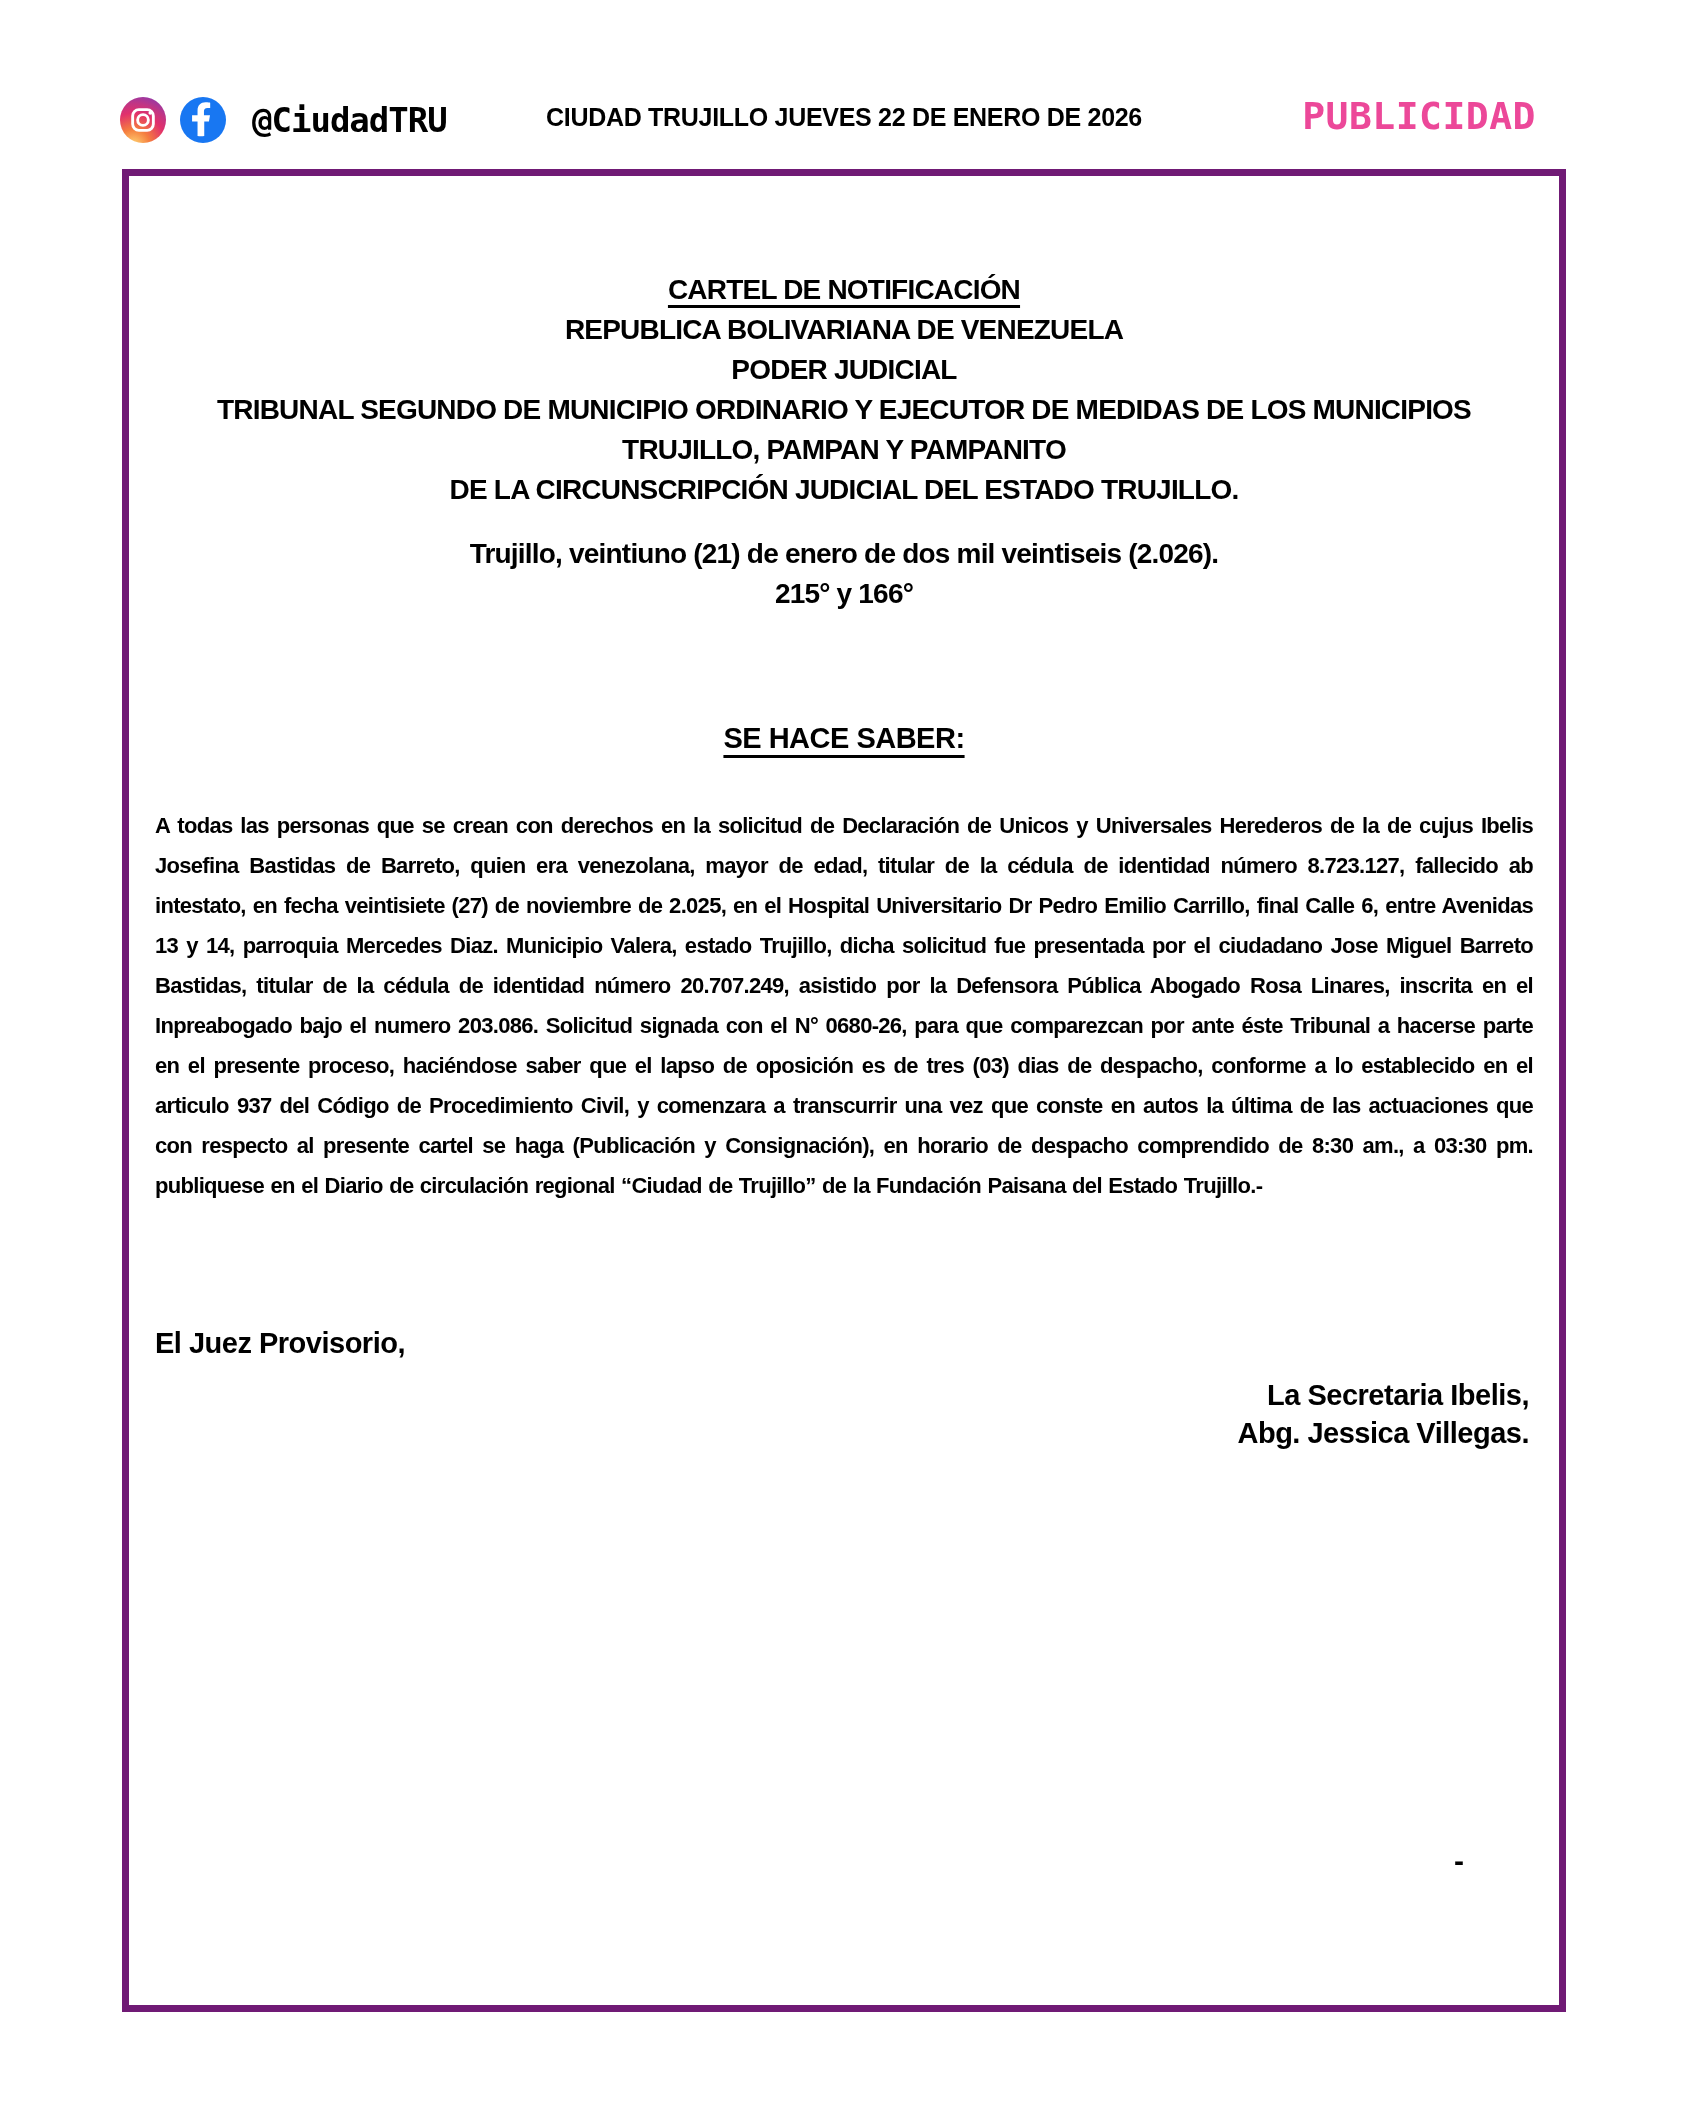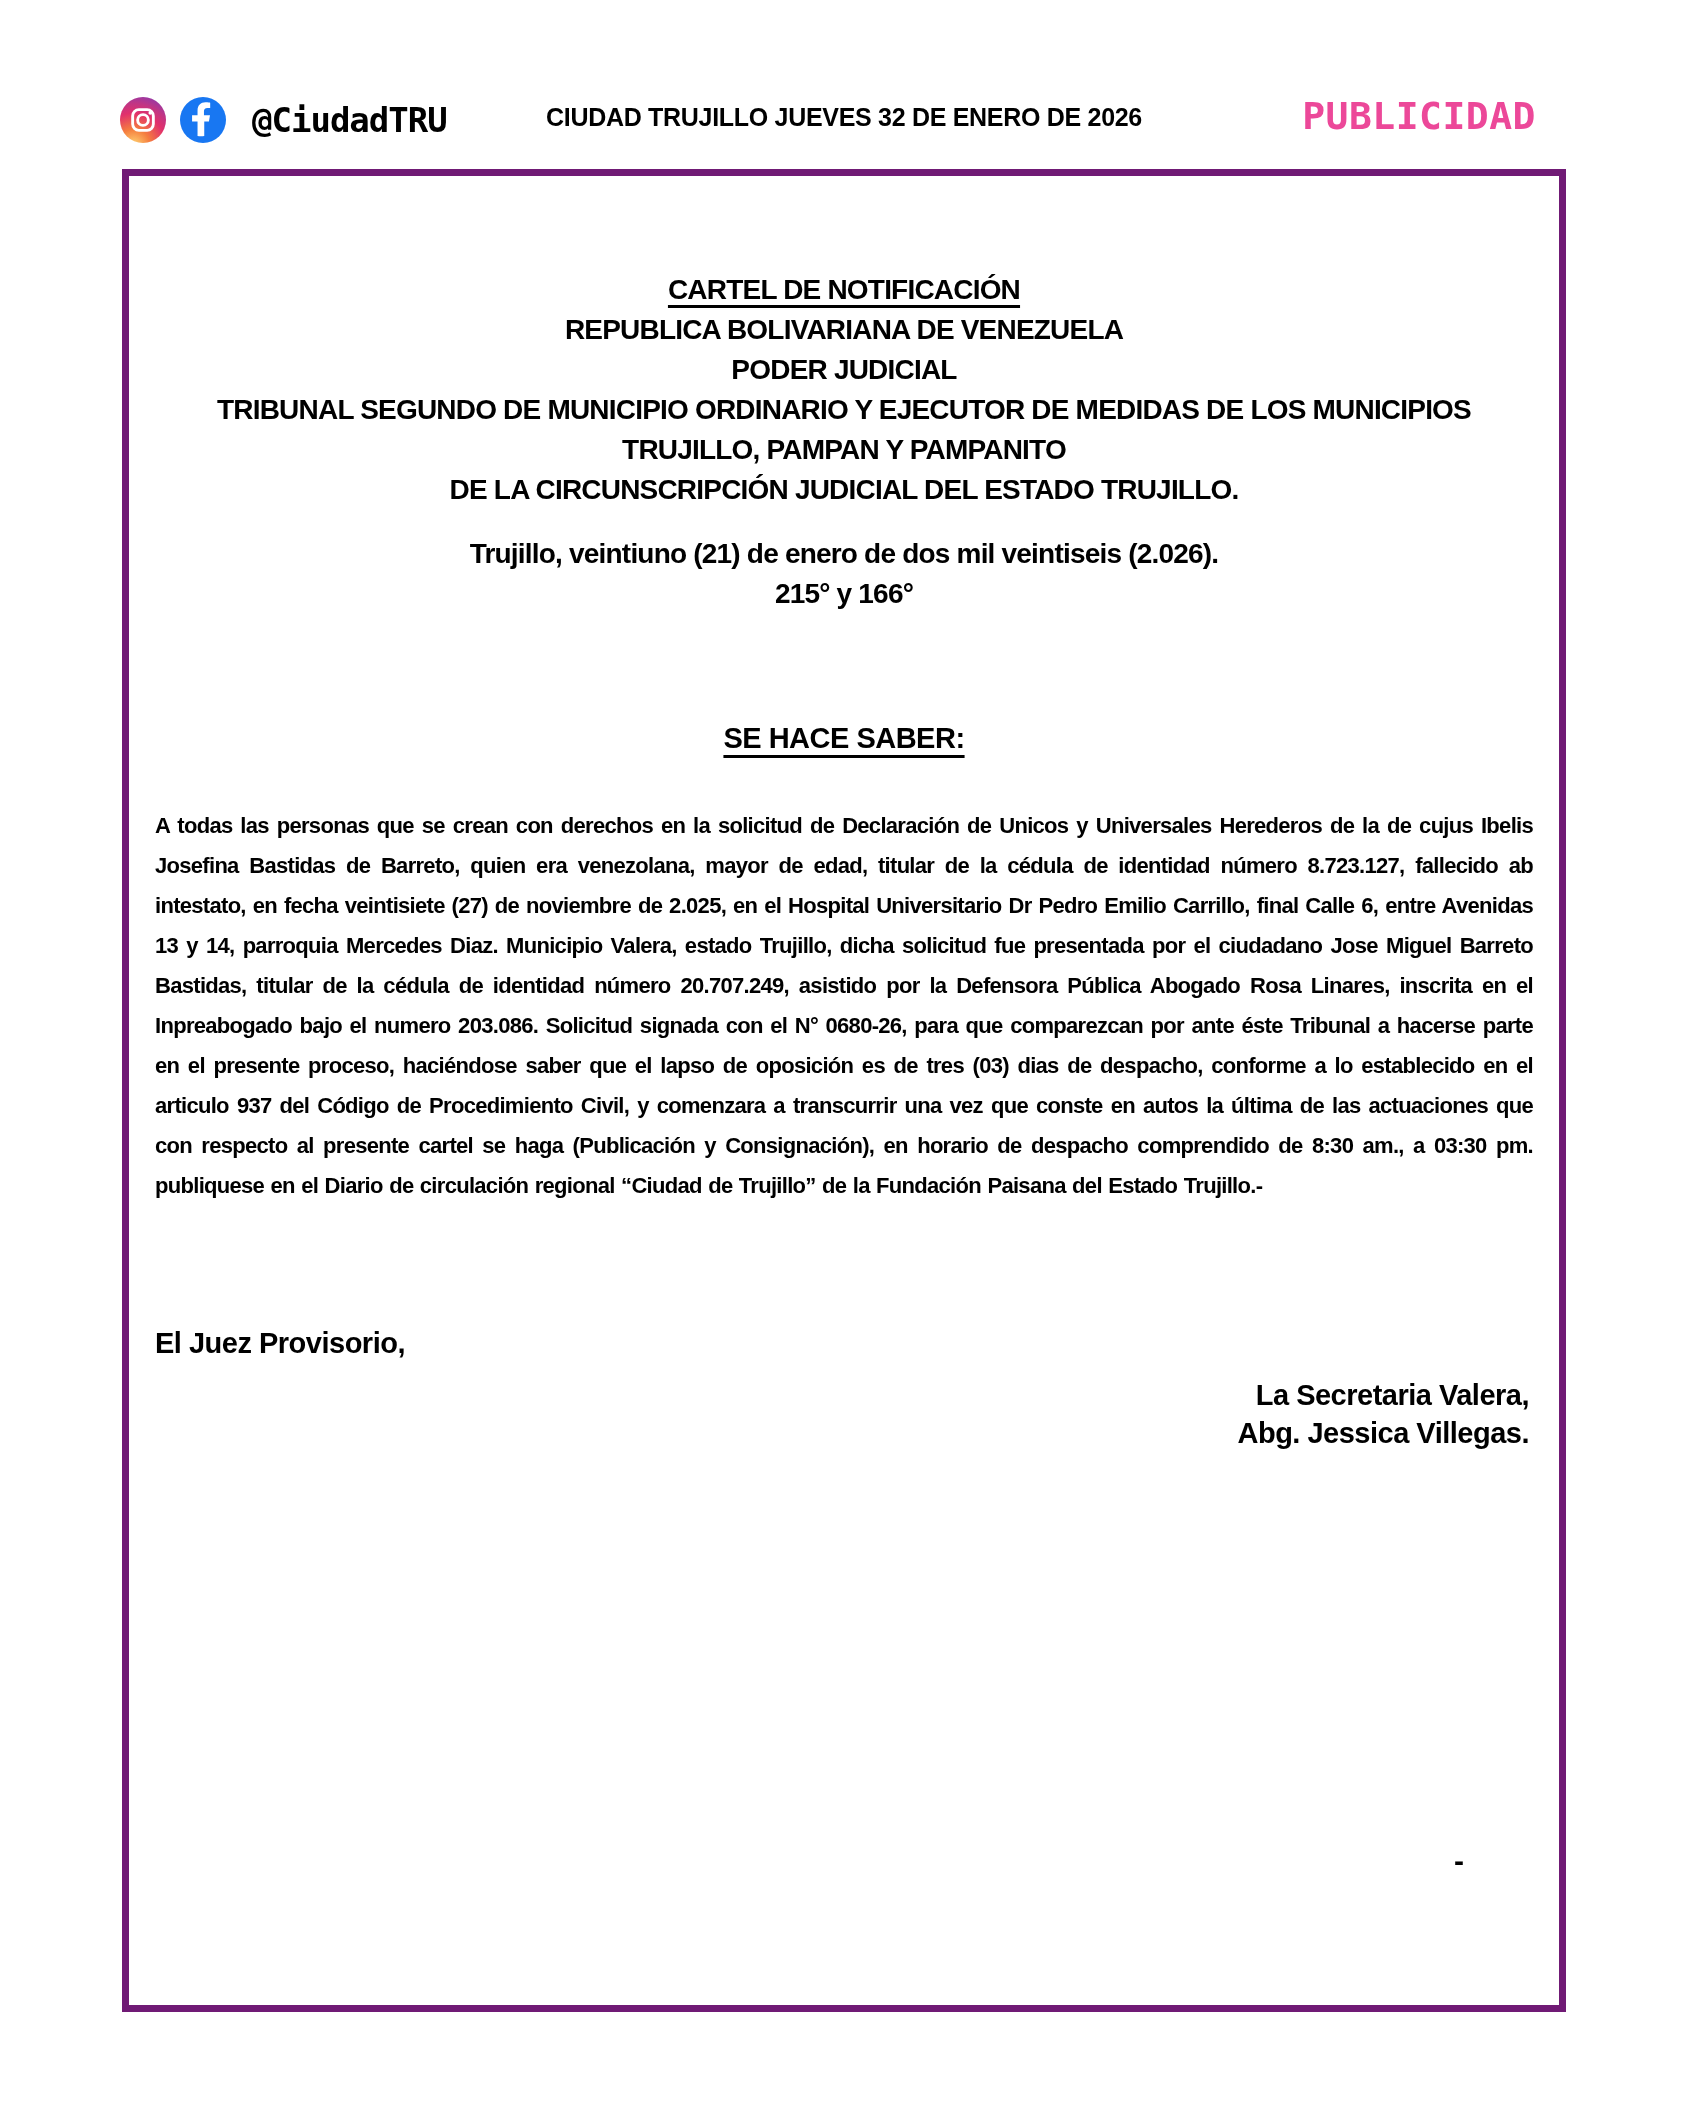--- a/index.html
+++ b/index.html
@@ -109,21 +109,21 @@
     </span>
     <span class="icon">
       <svg viewBox="0 0 48 48" xmlns="http://www.w3.org/2000/svg" aria-hidden="true">
         <circle cx="24" cy="24" r="24" fill="#1877F2"></circle>
         <path fill="#ffffff" d="M30.2 25.6l1.1-6.5h-6.3v-4.2c0-1.8.9-3.5 3.7-3.5h2.8V5.9s-2.5-.45-4.9-.45c-5 0-8.3 3.05-8.3 8.6v4.95h-5.7v6.5h5.7v15.3c1.15.18 2.3.27 3.5.27s2.35-.09 3.5-.27V25.6h4.9z"></path>
       </svg>
     </span>
     <span class="handle">@CiudadTRU</span>
   </div>
 
-  <div class="edition">CIUDAD TRUJILLO JUEVES 32 DE ENERO DE 2026</div>
+  <div class="edition">CIUDAD TRUJILLO JUEVES 22 DE ENERO DE 2026</div>
 
   <div class="section-label" style="color: #ec4899;">PUBLICIDAD</div>
 
   <section class="notice-box">
 
     <div class="center headline title">CARTEL DE NOTIFICACIÓN</div>
 
     <div class="center headline">REPUBLICA BOLIVARIANA DE VENEZUELA</div>
     <div class="center headline">PODER JUDICIAL</div>
     <div class="center headline">TRIBUNAL SEGUNDO DE MUNICIPIO ORDINARIO Y EJECUTOR DE MEDIDAS DE LOS MUNICIPIOS</div>
@@ -137,21 +137,21 @@
 
     <div class="center salutation">SE HACE SABER:</div>
 
     <p class="body-par">A todas las personas que se crean con derechos en la solicitud de Declaración de Unicos y Universales Herederos de la de cujus Ibelis Josefina Bastidas de Barreto, quien era venezolana, mayor de edad, titular de la cédula de identidad número 8.723.127, fallecido ab intestato, en fecha veintisiete (27) de noviembre de 2.025, en el Hospital Universitario Dr Pedro Emilio Carrillo, final Calle 6, entre Avenidas 13 y 14, parroquia Mercedes Diaz. Municipio Valera, estado Trujillo, dicha solicitud fue presentada por el ciudadano Jose Miguel Barreto Bastidas, titular de la cédula de identidad número 20.707.249, asistido por la Defensora Pública Abogado Rosa Linares, inscrita en el Inpreabogado bajo el numero 203.086. Solicitud signada con el N° 0680-26, para que comparezcan por ante éste Tribunal a hacerse parte en el presente proceso, haciéndose saber que el lapso de oposición es de tres (03) dias de despacho, conforme a lo establecido en el articulo 937 del Código de Procedimiento Civil, y comenzara a transcurrir una vez que conste en autos la última de las actuaciones que con respecto al presente cartel se haga (Publicación y Consignación), en horario de despacho comprendido de 8:30 am., a 03:30 pm. publiquese en el Diario de circulación regional “Ciudad de Trujillo” de la Fundación Paisana del Estado Trujillo.-</p>
 
     <div class="sig-left">
       <div>El Juez Provisorio,</div>
     </div>
 
     <div class="sig-right">
-      <div>La Secretaria Valera,</div>
+      <div>La Secretaria Ibelis,</div>
       <div>Abg. Jessica Villegas.</div>
     </div>
 
     <div class="trailing-dash">-</div>
 
   </section>
 
 </div>
 
 </body></html>

